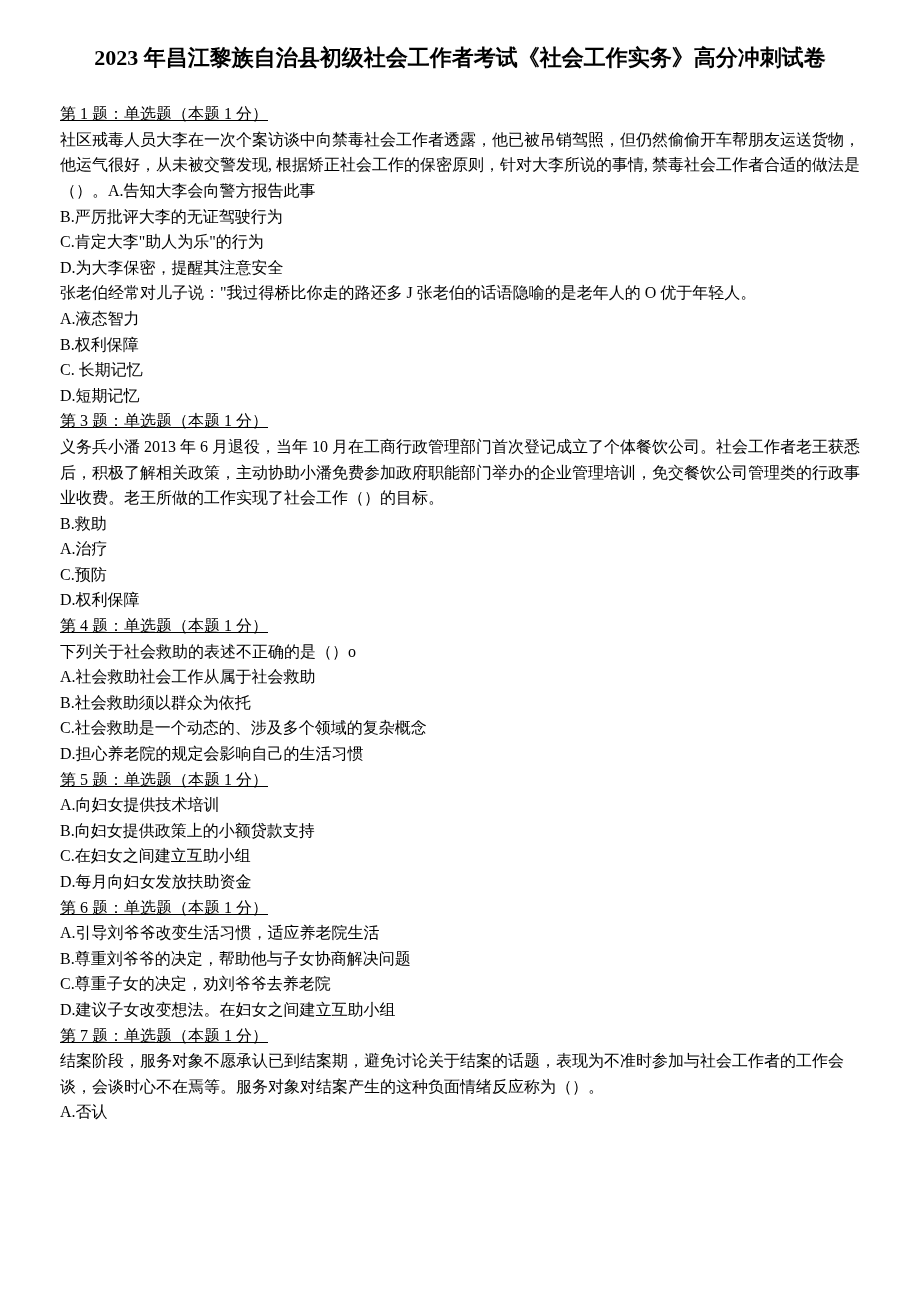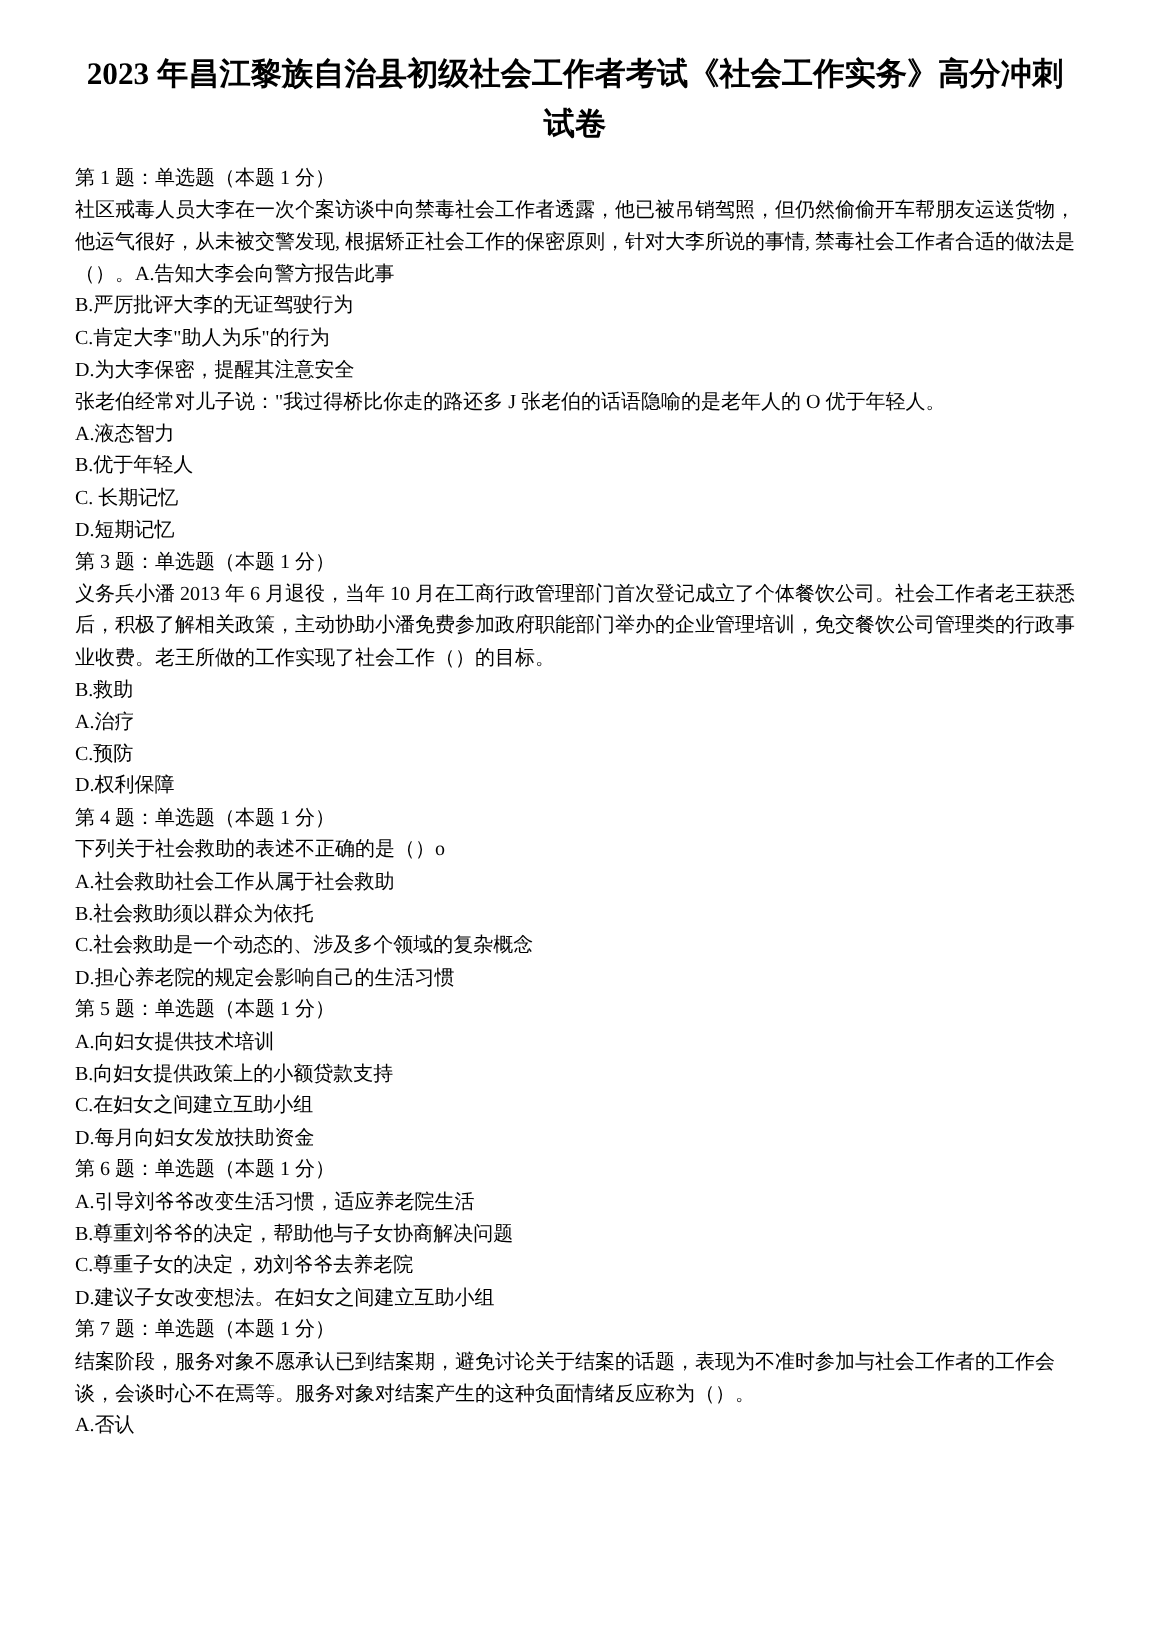--- a/index.html
+++ b/index.html
@@ -6,28 +6,29 @@
       font-family: "SimSun", "Microsoft YaHei", serif;
       font-size: 16px;
       line-height: 1.6;
       margin: 0;
       padding: 40px 60px;
       background: #fff;
       color: #000;
       width: 800px;
     }
     .title {
-      font-size: 25px;
+      font-size: 22px;
       font-weight: bold;
       text-align: center;
-      margin-bottom: 10px;
+      margin-bottom: 26px;
       font-family: "SimSun", serif;
     }
     .question-header {
       margin: 0;
+      text-decoration: underline;
     }
     .question-text {
       margin: 0;
     }
     .option {
       margin: 0;
       display: block;
     }
     p {
       margin: 0;
@@ -40,21 +41,21 @@
 <div class="title">2023 年昌江黎族自治县初级社会工作者考试《社会工作实务》高分冲刺试卷</div>
 
 <div id="questions-container">
     <p class="question-header">第 1 题：单选题（本题 1 分）</p>
     <p class="question-text">社区戒毒人员大李在一次个案访谈中向禁毒社会工作者透露，他已被吊销驾照，但仍然偷偷开车帮朋友运送货物，他运气很好，从未被交警发现, 根据矫正社会工作的保密原则，针对大李所说的事情, 禁毒社会工作者合适的做法是（）。A.告知大李会向警方报告此事</p>
     <p class="option">B.严厉批评大李的无证驾驶行为</p>
     <p class="option">C.肯定大李"助人为乐"的行为</p>
     <p class="option">D.为大李保密，提醒其注意安全</p>
     <p class="question-text">张老伯经常对儿子说："我过得桥比你走的路还多 J 张老伯的话语隐喻的是老年人的 O 优于年轻人。</p>
     <p class="option">A.液态智力</p>
-    <p class="option">B.优于年轻人</p>
+    <p class="option">B.权利保障</p>
     <p class="option">C. 长期记忆</p>
     <p class="option">D.短期记忆</p>
     <p class="question-header">第 3 题：单选题（本题 1 分）</p>
     <p class="question-text">义务兵小潘 2013 年 6 月退役，当年 10 月在工商行政管理部门首次登记成立了个体餐饮公司。社会工作者老王获悉后，积极了解相关政策，主动协助小潘免费参加政府职能部门举办的企业管理培训，免交餐饮公司管理类的行政事业收费。老王所做的工作实现了社会工作（）的目标。</p>
     <p class="option">B.救助</p>
     <p class="option">A.治疗</p>
     <p class="option">C.预防</p>
     <p class="option">D.权利保障</p>
     <p class="question-header">第 4 题：单选题（本题 1 分）</p>
     <p class="question-text">下列关于社会救助的表述不正确的是（）o</p>

